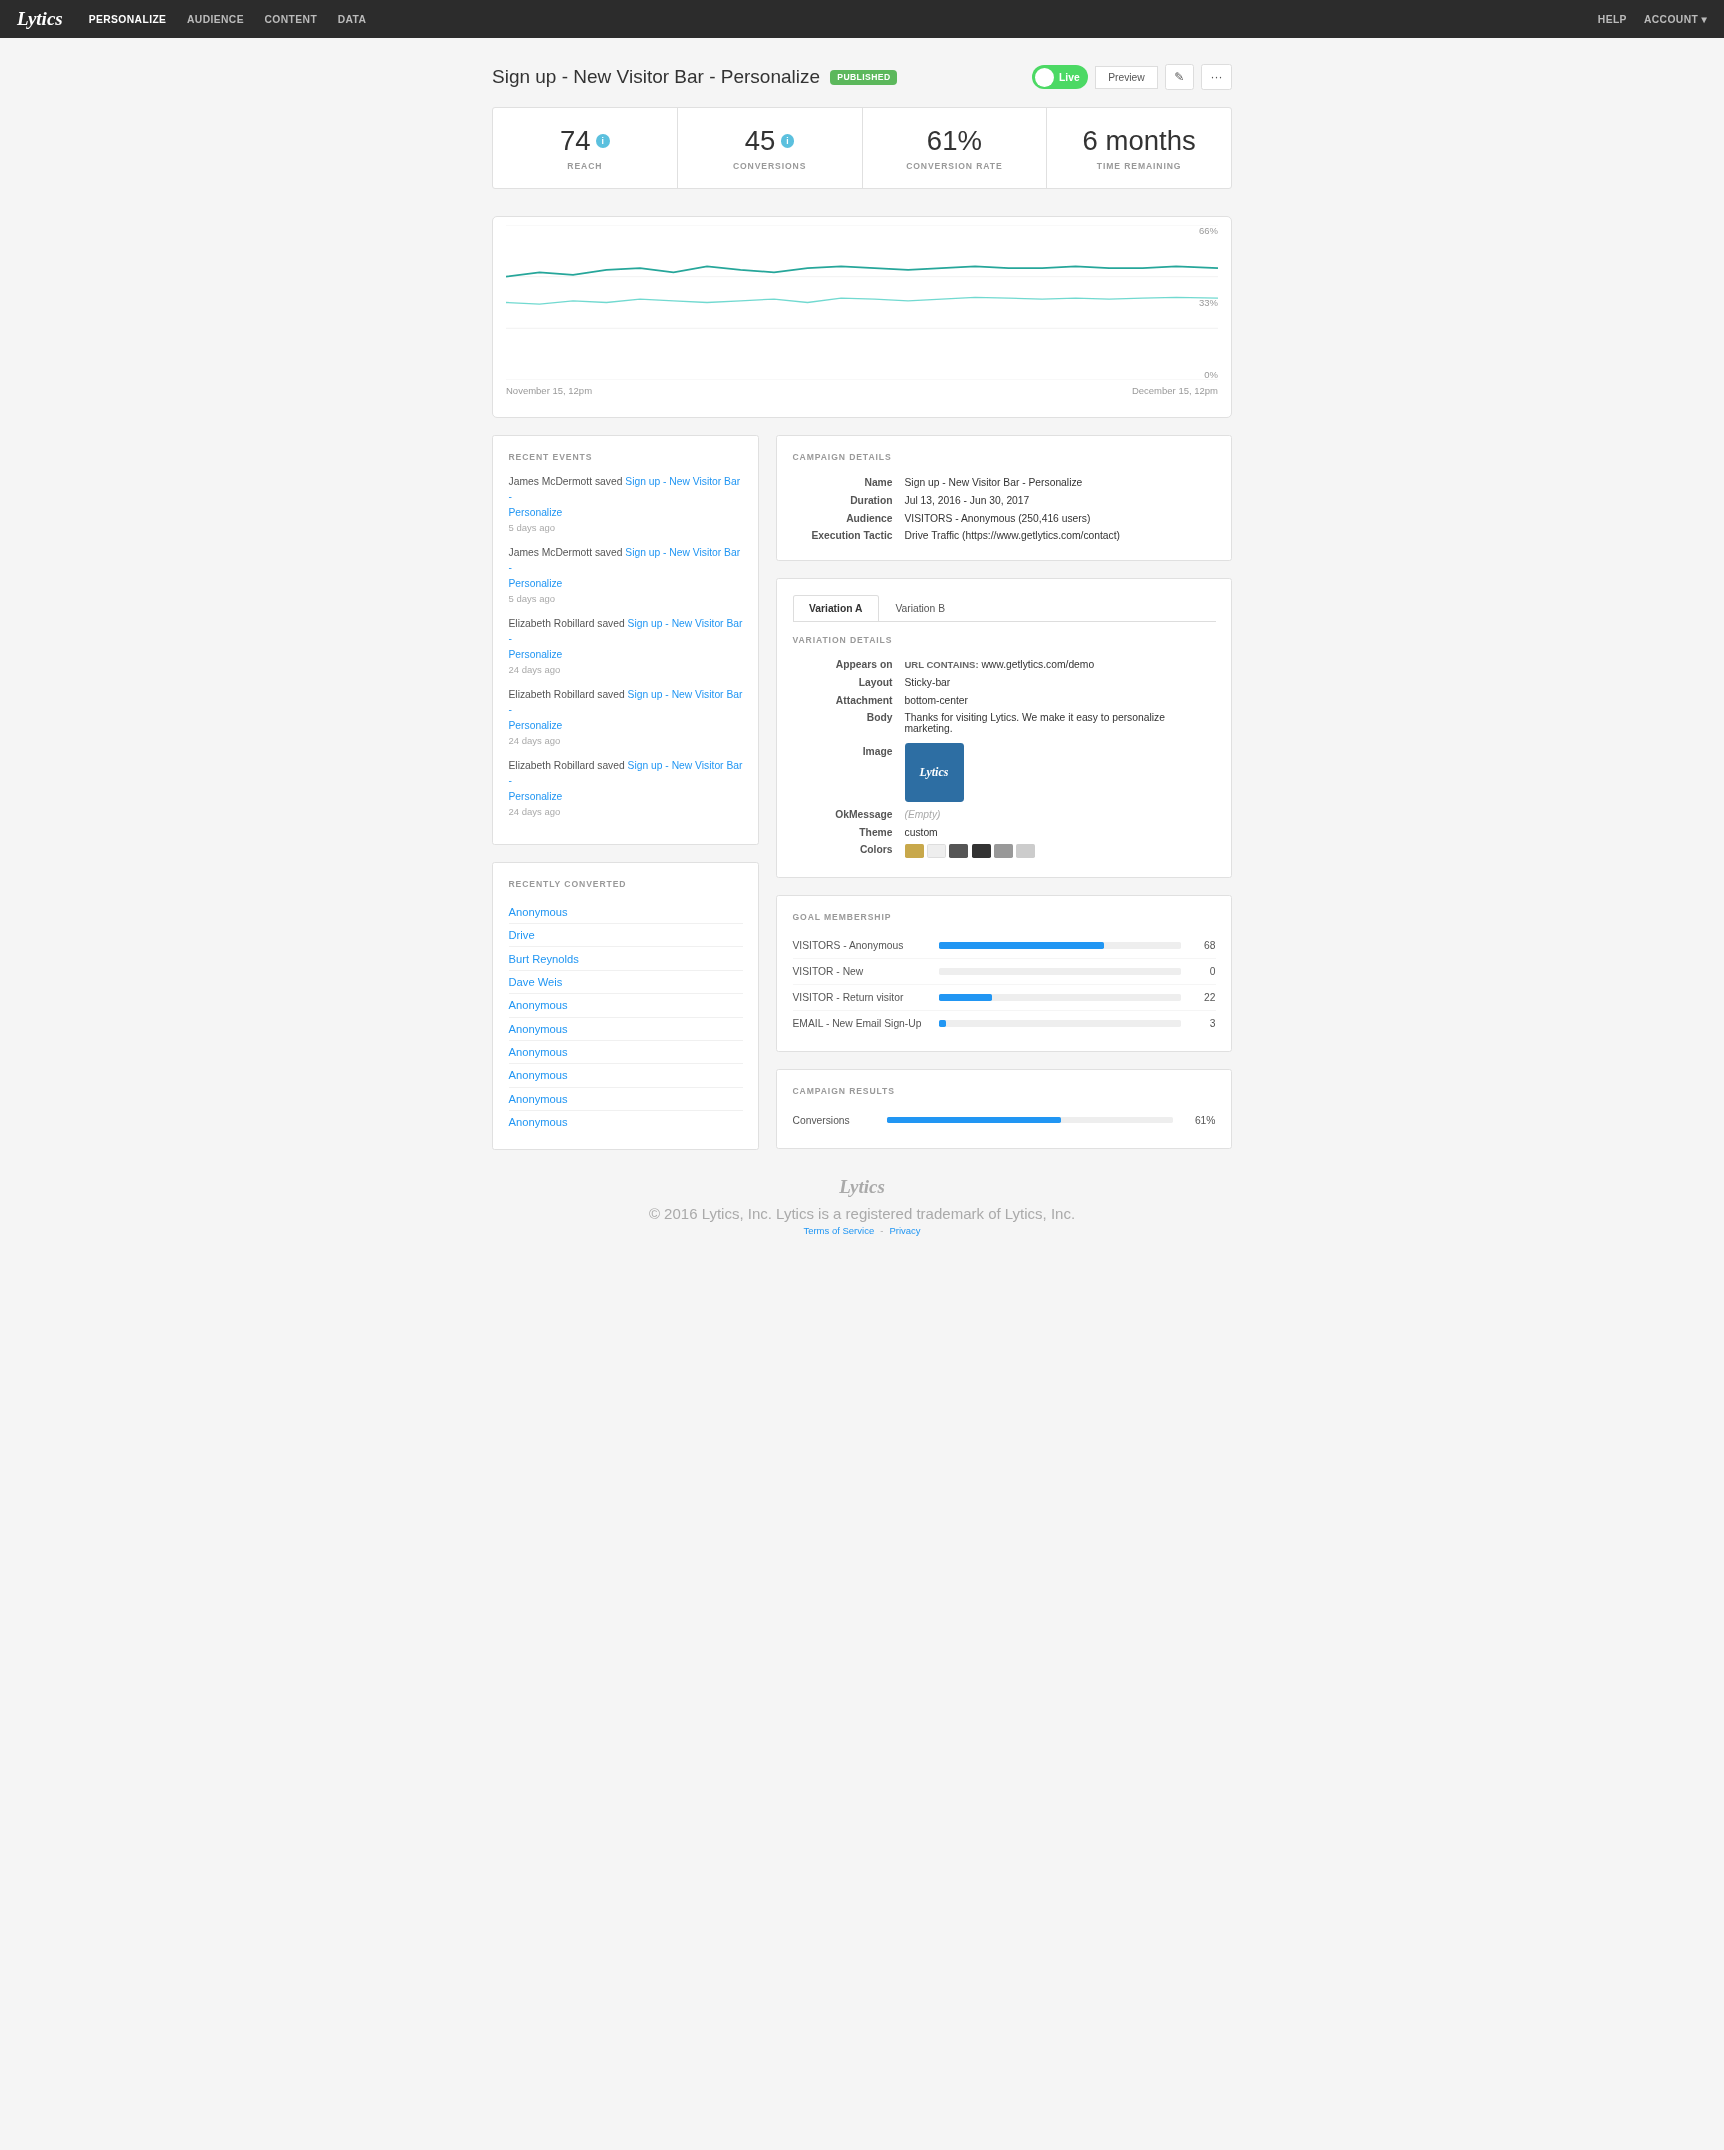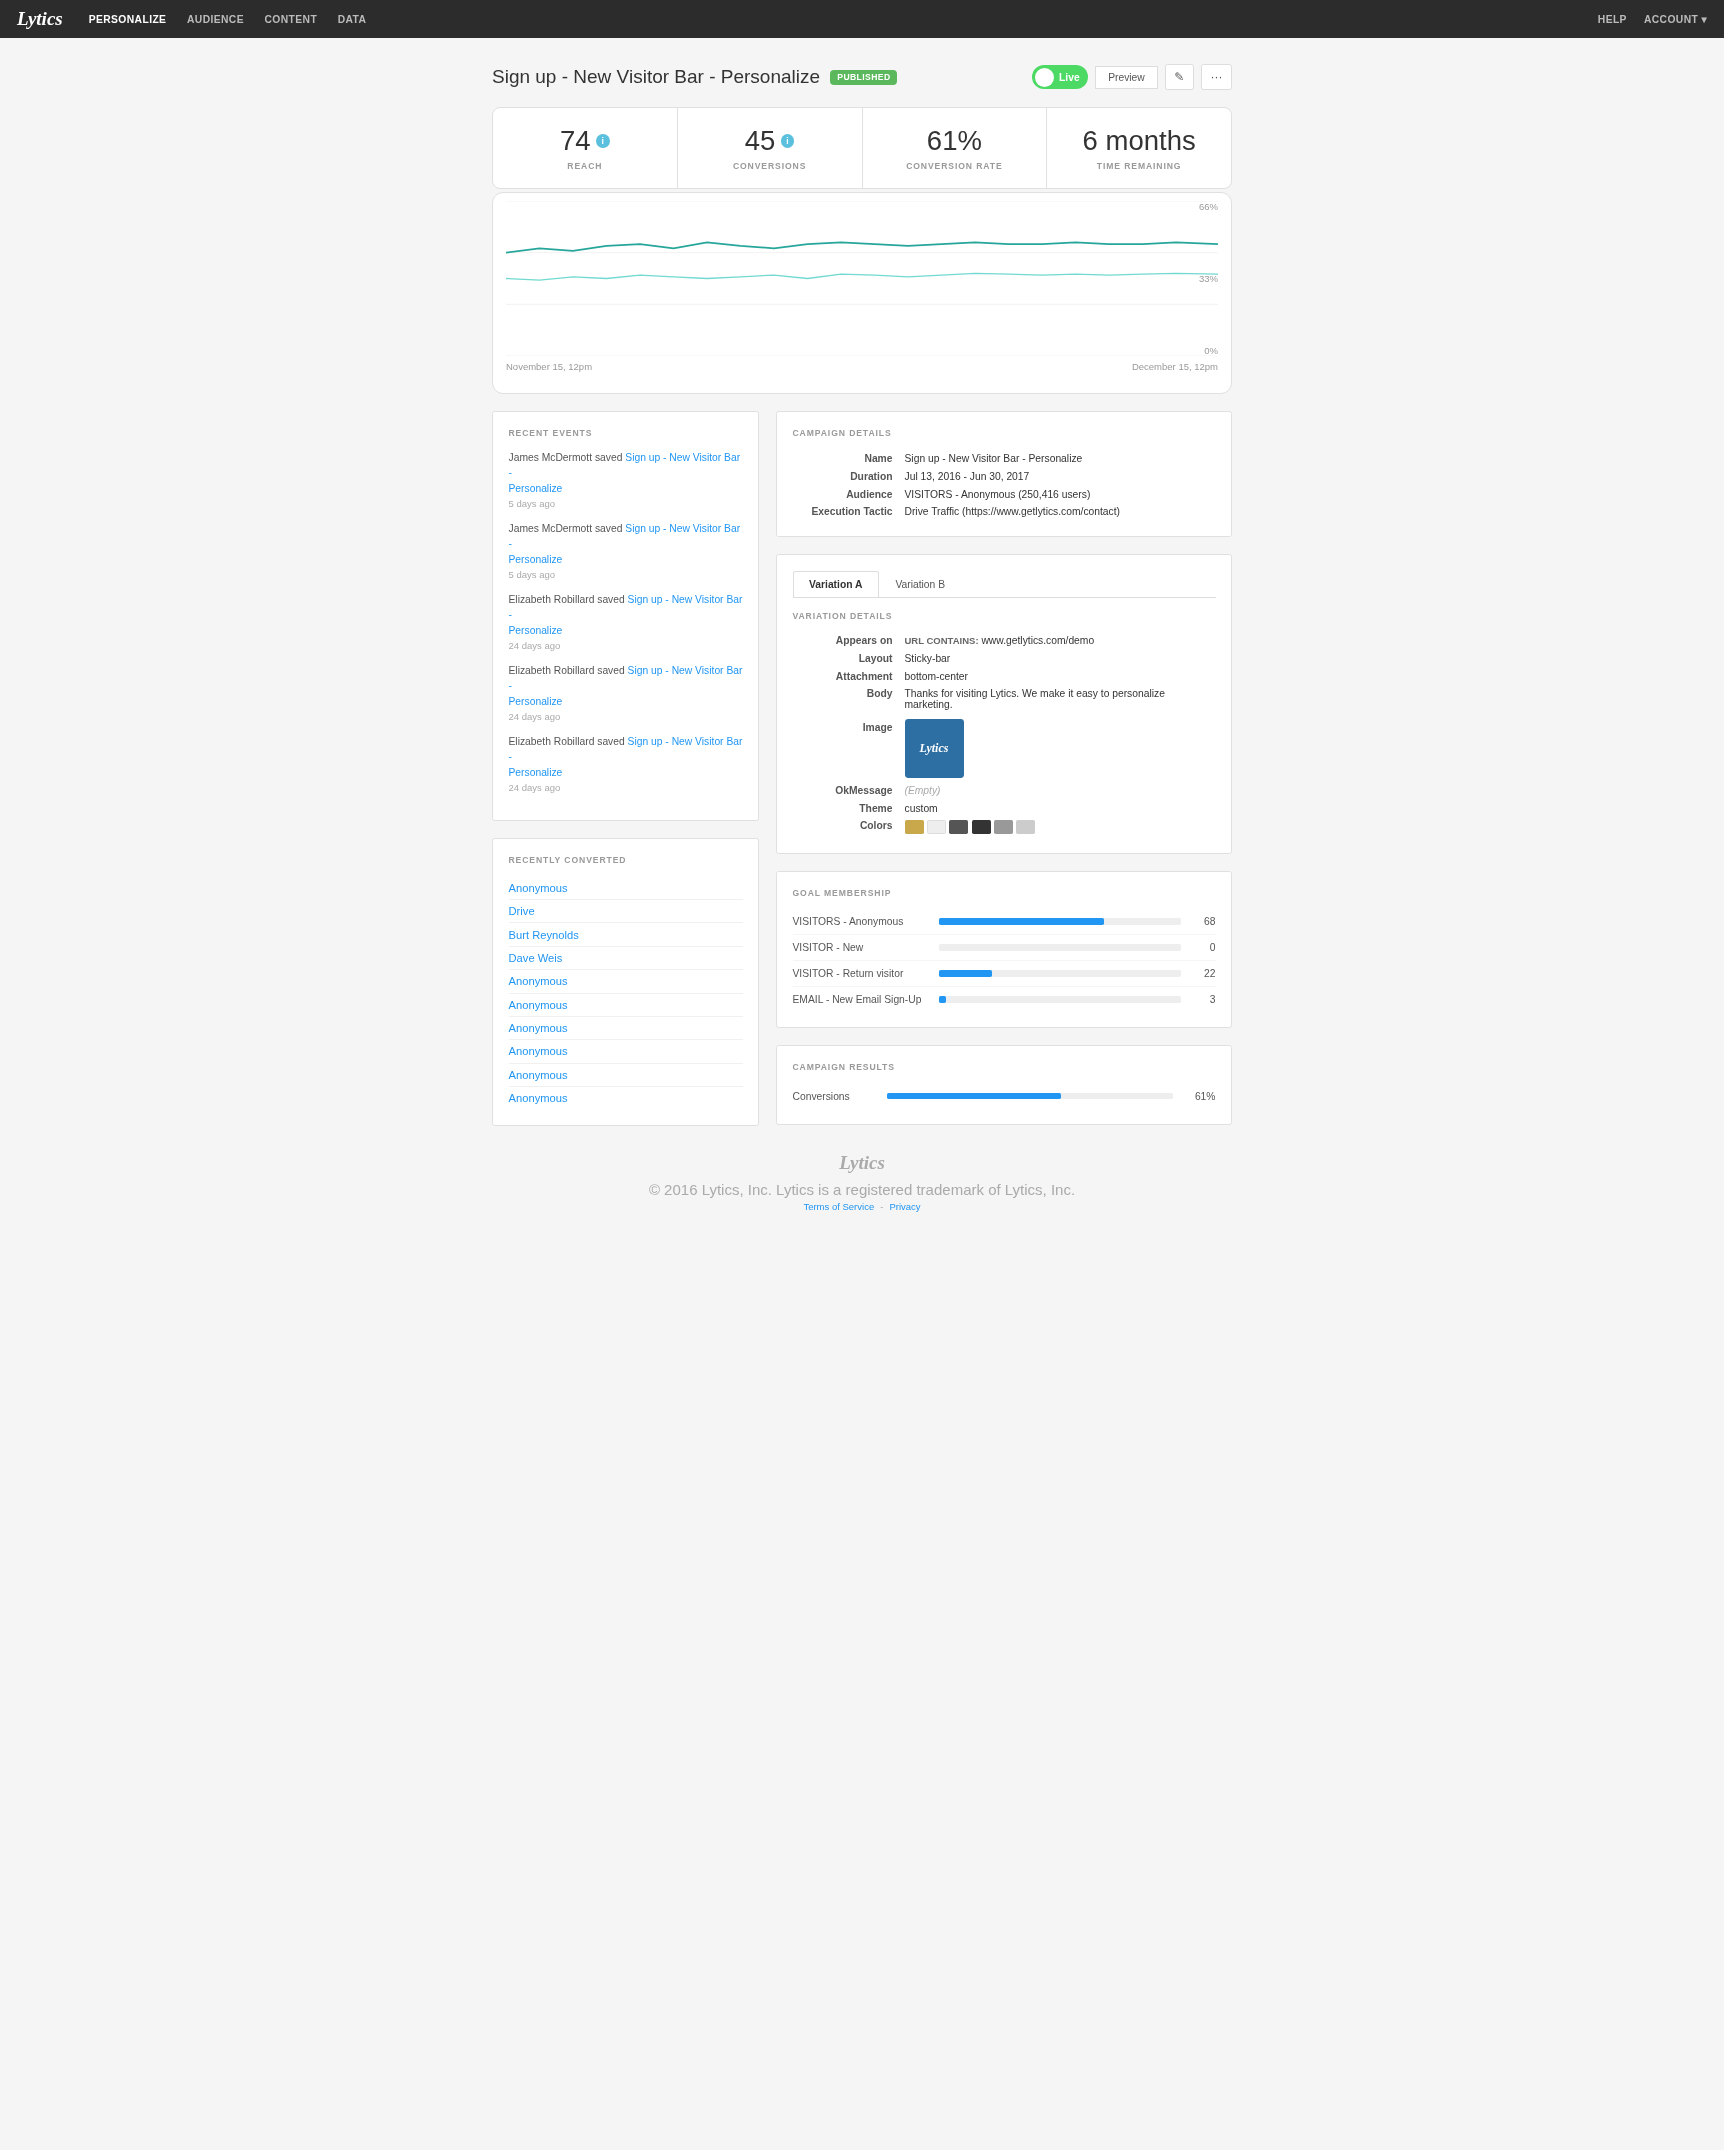--- a/index.html
+++ b/index.html
@@ -23,29 +23,29 @@
     .page-title { font-size: 19px; font-weight: 300; color: #333; display: flex; align-items: center; gap: 10.3px; }
     .badge-published { background: #5cb85c; color: #fff; font-size: 8.6px; font-weight: 700; letter-spacing: 0.4px; padding: 2.6px 6.9px; border-radius: 4px; text-transform: uppercase; }
     .header-actions { display: flex; align-items: center; gap: 6.9px; }
     .toggle-live { display: flex; align-items: center; background: #4cd964; border-radius: 17px; padding: 2.6px 8.6px 2.6px 2.6px; gap: 5.2px; cursor: pointer; }
     .toggle-live-dot { width: 19px; height: 19px; background: #fff; border-radius: 50%; }
     .toggle-live-label { color: #fff; font-size: 10.3px; font-weight: 600; }
     .btn-preview { background: #fff; border: 0.9px solid #ddd; border-radius: 0; padding: 5.2px 12px; font-size: 10.3px; cursor: pointer; color: #555; }
     .btn-icon { background: #fff; border: 0.9px solid #ddd; border-radius: 2.6px; padding: 5.2px 8.6px; font-size: 12px; cursor: pointer; color: #555; }
 
     
-    .stats-row { background: #fff; border: 0.9px solid #e0e0e0; border-radius: 8px; display: flex; margin-bottom: 3px; }
+    .stats-row { background: #fff; border: 0.9px solid #e0e0e0; border-radius: 3px; display: flex; margin-bottom: 27px; }
     .stat-item { flex: 1; padding: 17px; text-align: center; border-right: 0.9px solid #e0e0e0; }
     .stat-item:last-child { border-right: none; }
     .stat-value { font-size: 27.5px; font-weight: 300; color: #333; display: flex; align-items: center; justify-content: center; gap: 5.2px; }
     .stat-info-icon { width: 13.8px; height: 13.8px; background: #5bc0de; border-radius: 50%; display: inline-flex; align-items: center; justify-content: center; color: #fff; font-size: 8.6px; font-weight: bold; cursor: pointer; }
     .stat-label { font-size: 8.6px; font-weight: 700; letter-spacing: 0.9px; text-transform: uppercase; color: #999; margin-top: 3.4px; }
 
     
-    .chart-container { background: #fff; border: 0.9px solid #e0e0e0; border-radius: 11px; padding: 8.6px 13px 21.5px; margin-bottom: 17px; position: relative; }
+    .chart-container { background: #fff; border: 0.9px solid #e0e0e0; border-radius: 5px; padding: 8.6px 13px 21.5px; margin-bottom: 17px; position: relative; }
     .chart-area { position: relative; height: 155px; }
     .chart-svg { width: 100%; height: 100%; }
     .chart-labels { display: flex; justify-content: space-between; margin-top: 4.3px; font-size: 9.5px; color: #999; }
     .chart-y-labels { position: absolute; right: 0; top: 0; height: 100%; display: flex; flex-direction: column; justify-content: space-between; align-items: flex-end; font-size: 9.5px; color: #999; }
 
     
     .two-col { display: flex; gap: 17px; align-items: flex-start; }
     .col-left { flex: 0 0 267px; display: flex; flex-direction: column; gap: 17px; }
     .col-right { flex: 1; display: flex; flex-direction: column; gap: 17px; }
 

